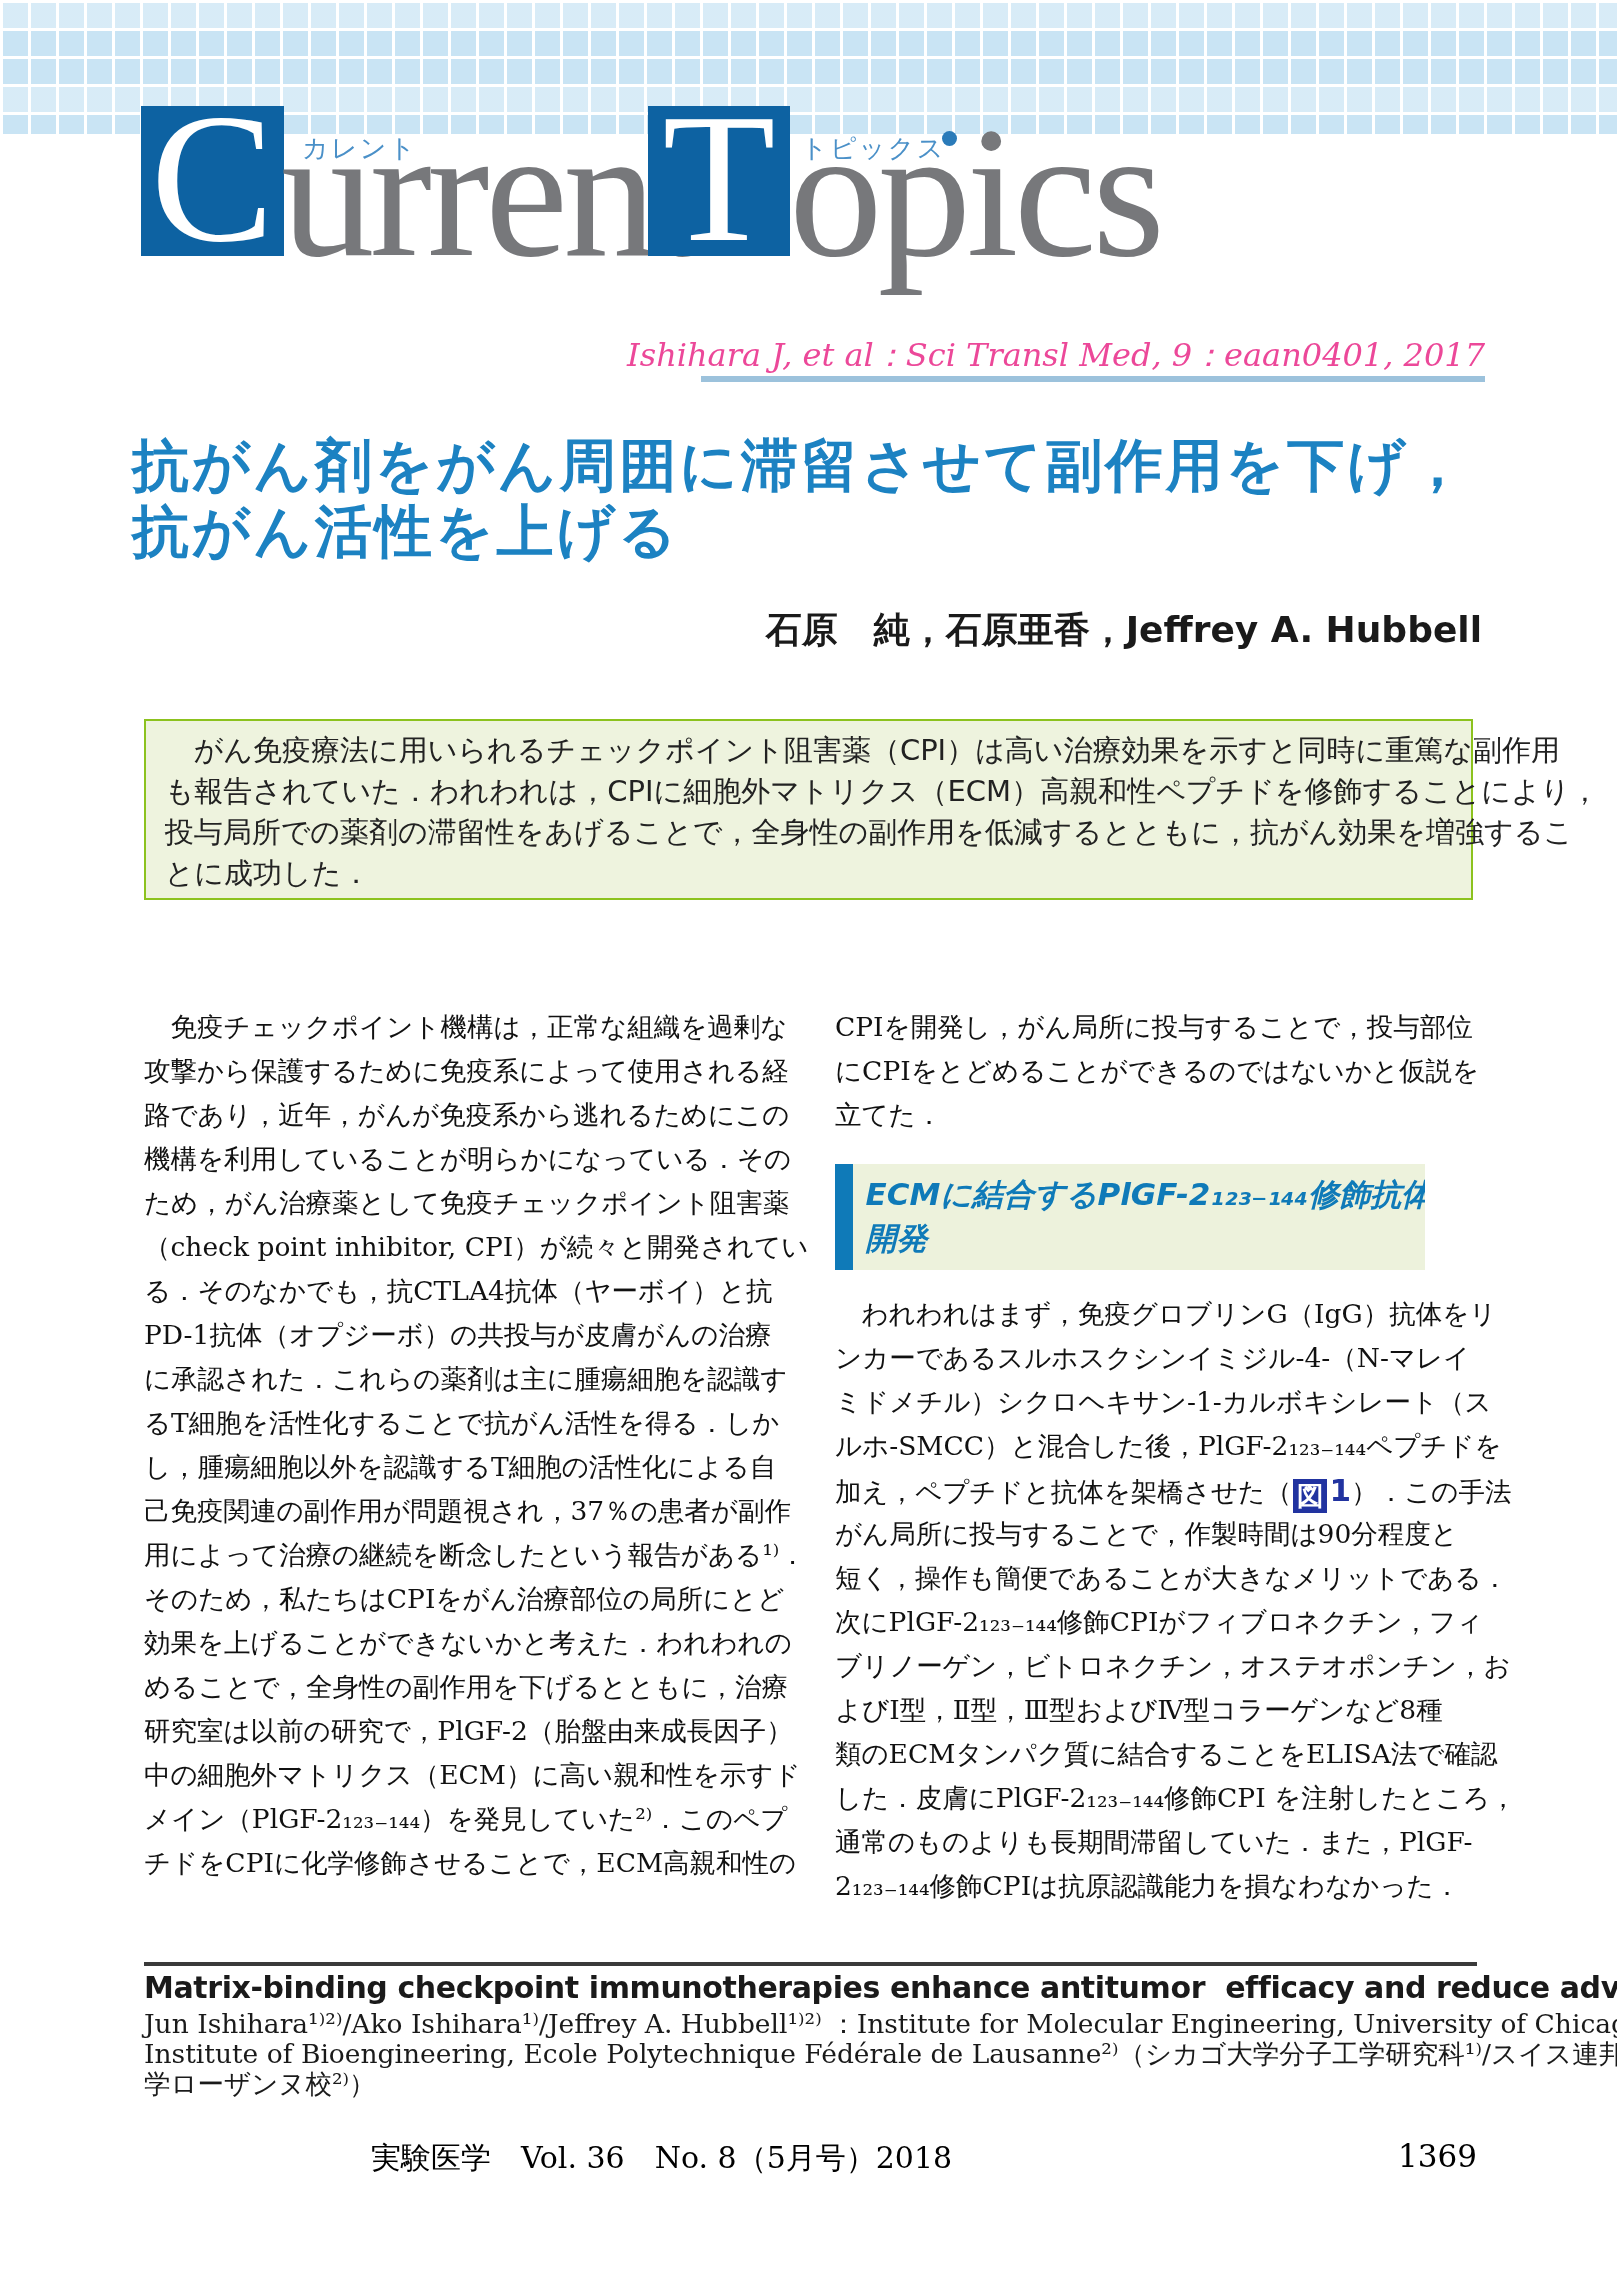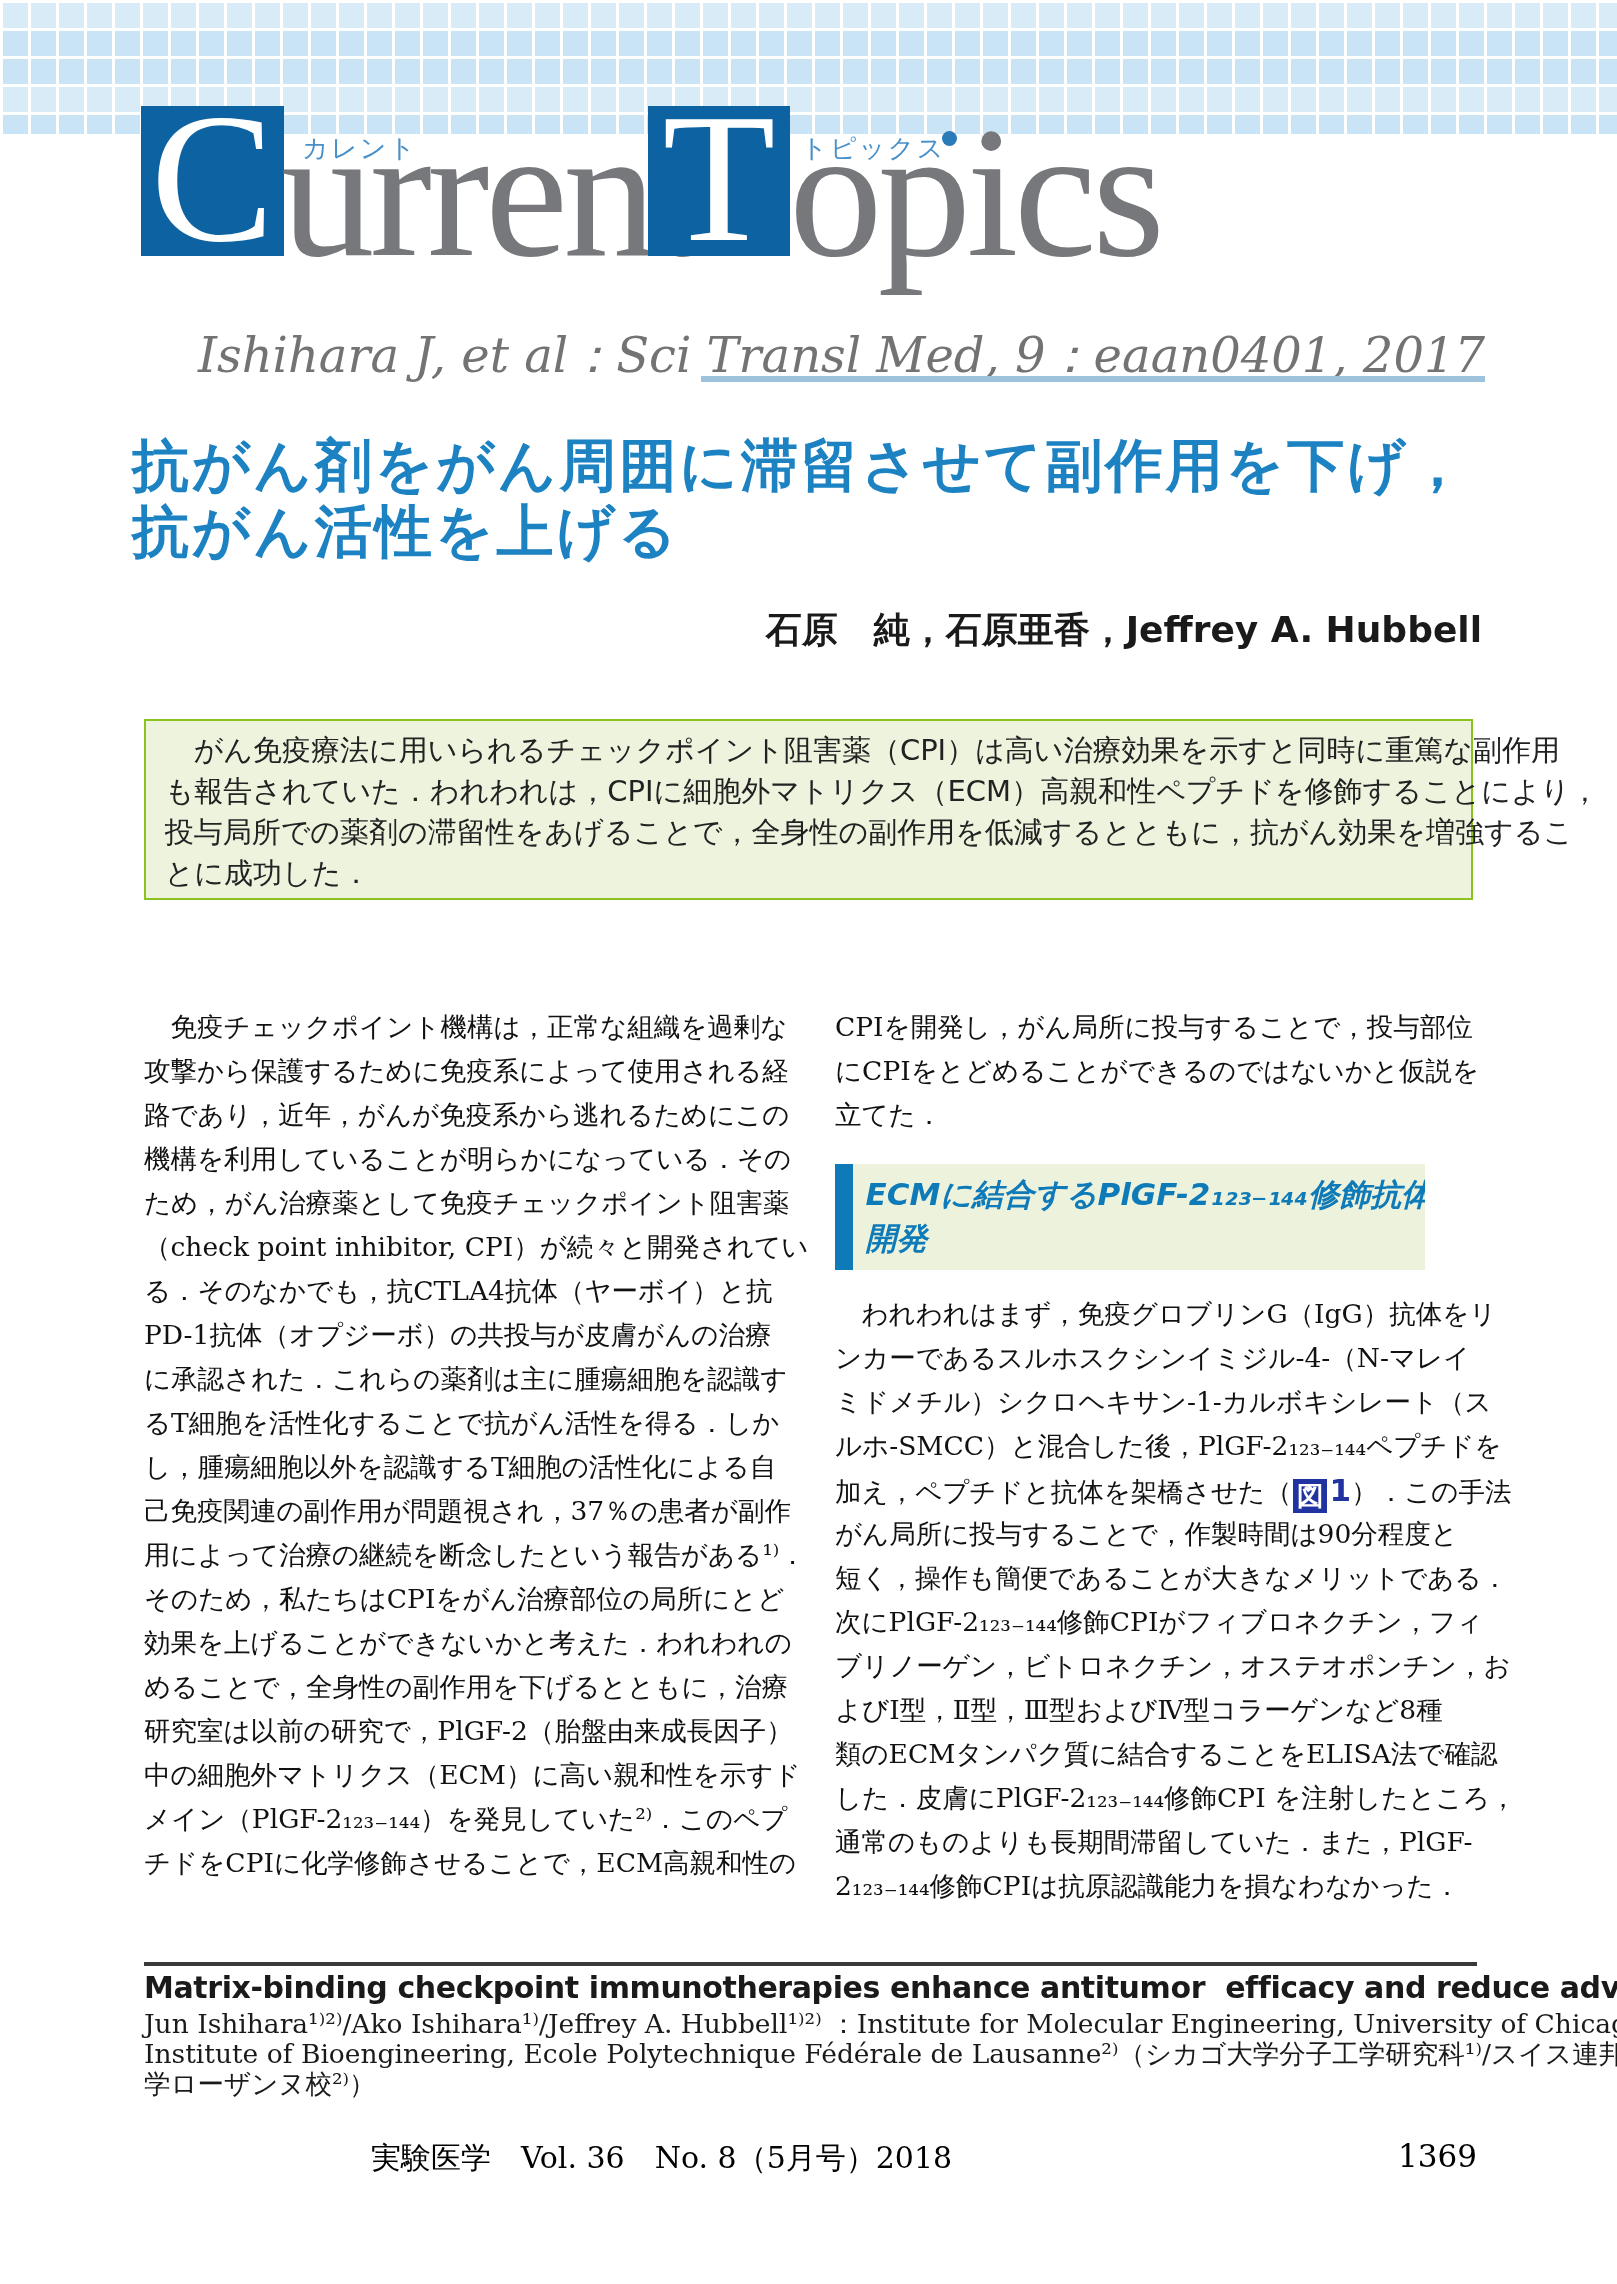--- a/index.html
+++ b/index.html
@@ -31,22 +31,22 @@
   .logo-urrent{left:281px;}
   .logo-opics{left:789px;}
   .ruby{position:absolute;top:131px;font-family:"DejaVu Sans","Liberation Sans",sans-serif;
     font-size:26px;color:var(--ruby-blue);letter-spacing:2.3px;font-weight:500;}
   .ruby-current{left:302px;}
   .ruby-topics{left:801px;}
   .ruby-dot{position:absolute;left:942px;top:131px;width:15px;height:15px;border-radius:50%;
     background:#2b7bb9;}
 
   
-  .citation{position:absolute;top:334px;right:133px;font-style:italic;font-size:48px;line-height:42px;
-    font-family:"DejaVu Serif","Liberation Serif",serif;color:#737373;}
+  .citation{position:absolute;top:334px;right:133px;font-style:italic;font-size:32px;line-height:42px;
+    font-family:"DejaVu Serif","Liberation Serif",serif;color:#ec4899;}
   .citation-underline{position:absolute;left:701px;top:376px;width:784px;height:6.2px;background:var(--underline-blue);}
 
   
   .title{position:absolute;left:132px;top:433px;font-family:Liberation Serif, serif;
     font-weight:700;color:var(--title-blue);font-size:57px;line-height:66px;letter-spacing:3.1px;white-space:nowrap;}
   .authors{position:absolute;top:606px;right:136px;font-family:"DejaVu Sans","Liberation Sans",sans-serif;
     font-weight:700;font-size:36px;color:#1a1a1a;white-space:nowrap;}
 
   
   .abstract-box{position:absolute;left:144px;top:719px;width:1329px;height:181px;box-sizing:border-box;

